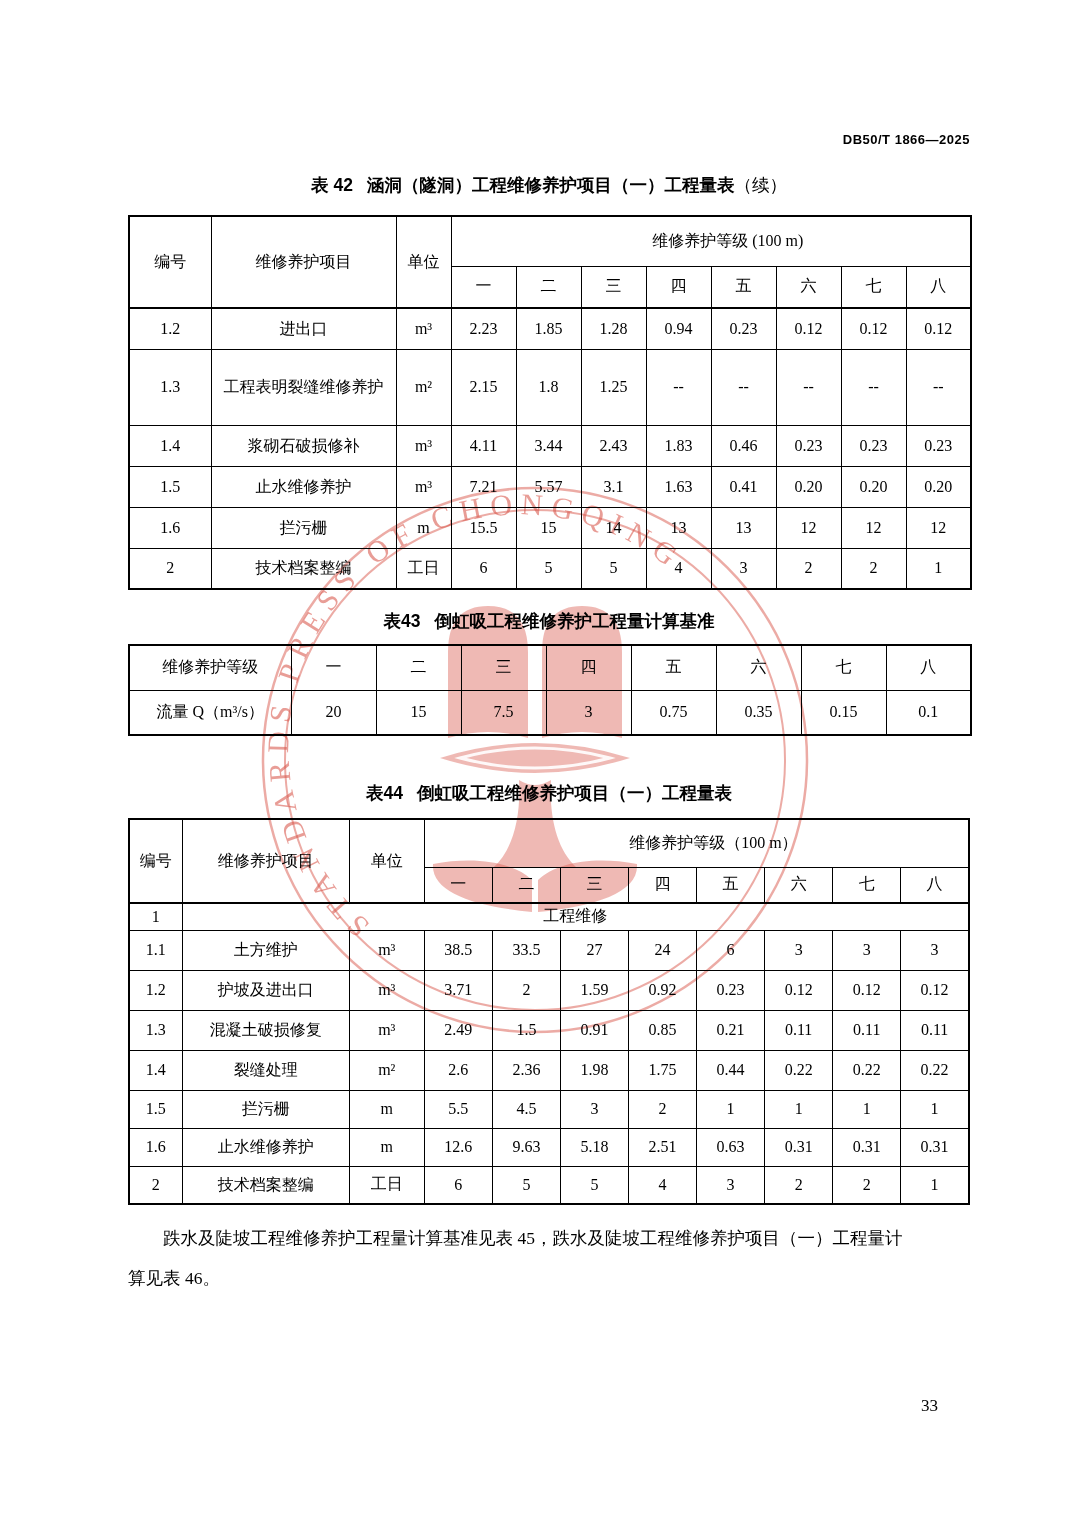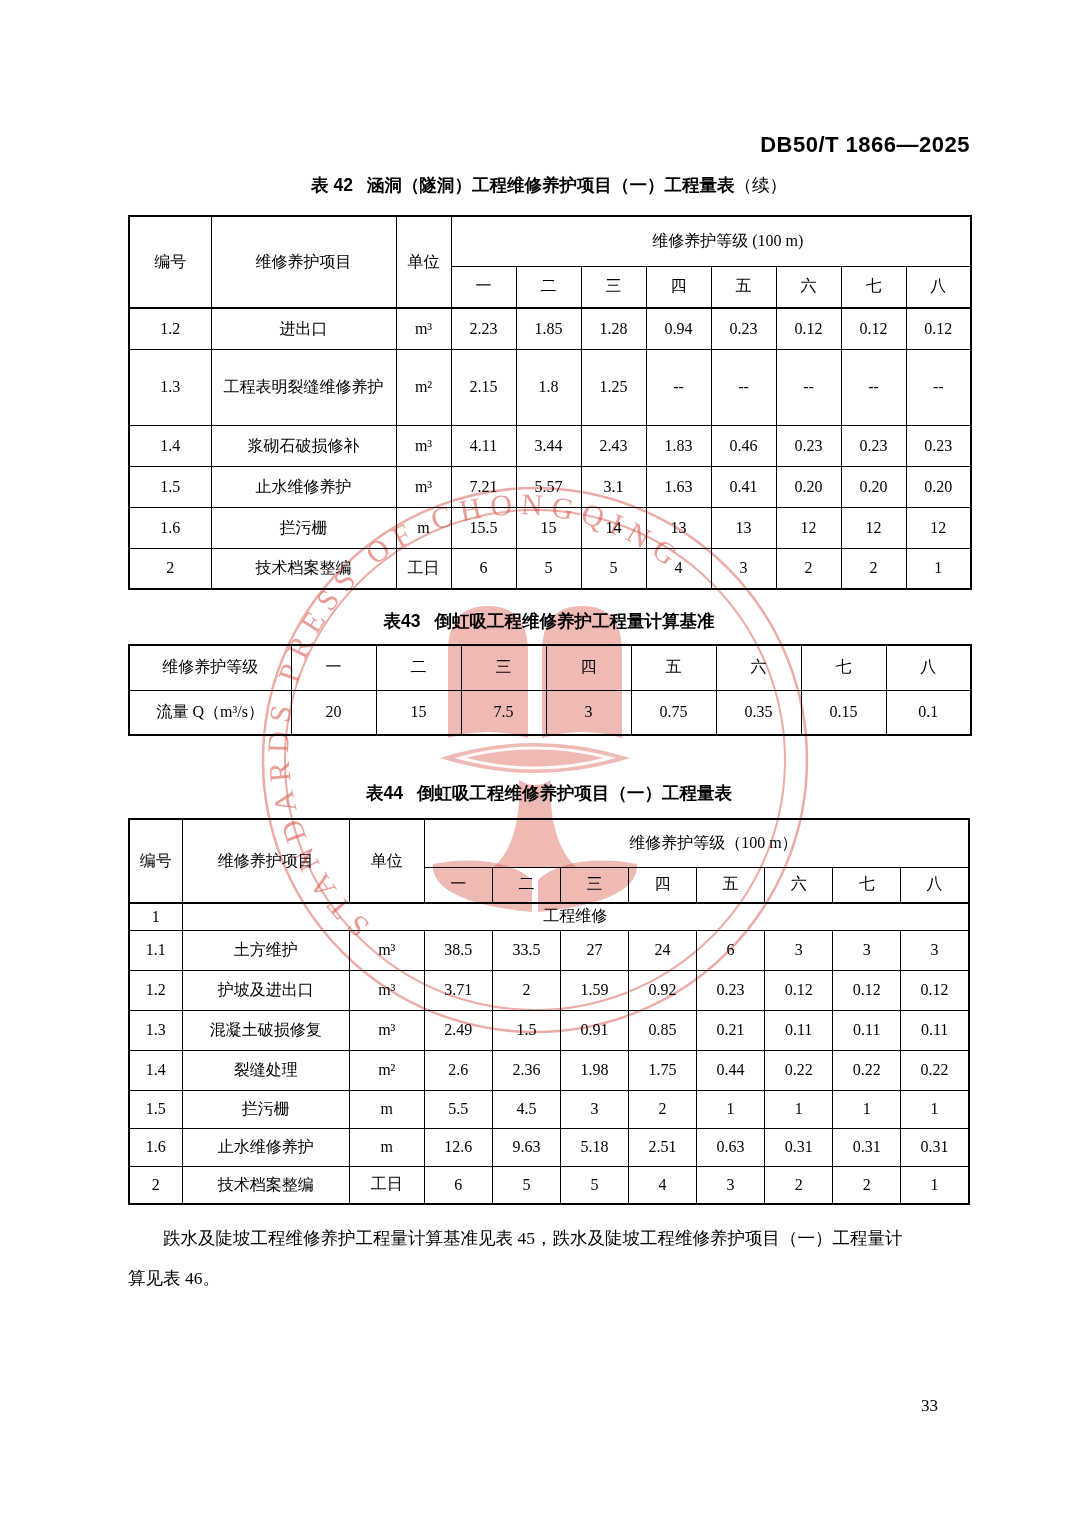--- a/index.html
+++ b/index.html
@@ -1,21 +1,21 @@
 <!DOCTYPE html>
 <html style="--wm: #d9574c;"><head>
 <meta charset="utf-8">
 <style>
   html,body{margin:0;padding:0;background:#888;}
   .page{position:relative;width:1074px;height:1520px;background:#ffffff;overflow:hidden;
         font-family:"Liberation Serif",serif;color:#000;}
   .wm{position:absolute;left:235px;top:460px;width:600px;height:600px;z-index:0;}
   .content{position:relative;z-index:1;margin-left:128px;width:842px;padding-top:172px;}
   .doc-code{position:absolute;top:132px;right:104px;z-index:1;
-            font-family:"Liberation Sans",sans-serif;font-weight:bold;font-size:22px;letter-spacing:.5px;}
+            font-family:"Liberation Sans",sans-serif;font-weight:bold;font-size:13px;letter-spacing:.5px;}
   .caption{text-align:center;font-family:"Liberation Sans",sans-serif;font-weight:bold;
            font-size:17.5px;line-height:26px;}
   .caption .cap-label{margin-right:14px;}
   .caption .cap-suffix{font-family:"Liberation Serif",serif;font-weight:normal;}
   .cap42{margin-top:0;}
   .cap43{margin-top:18px;}
   .cap44{margin-top:44px;}
   table.tbl{border-collapse:collapse;table-layout:fixed;width:842px;border:2px solid #000;
             font-size:16px;background:transparent;}
   table.tbl td{border:1px solid #000;text-align:center;vertical-align:middle;padding:0 2px;

